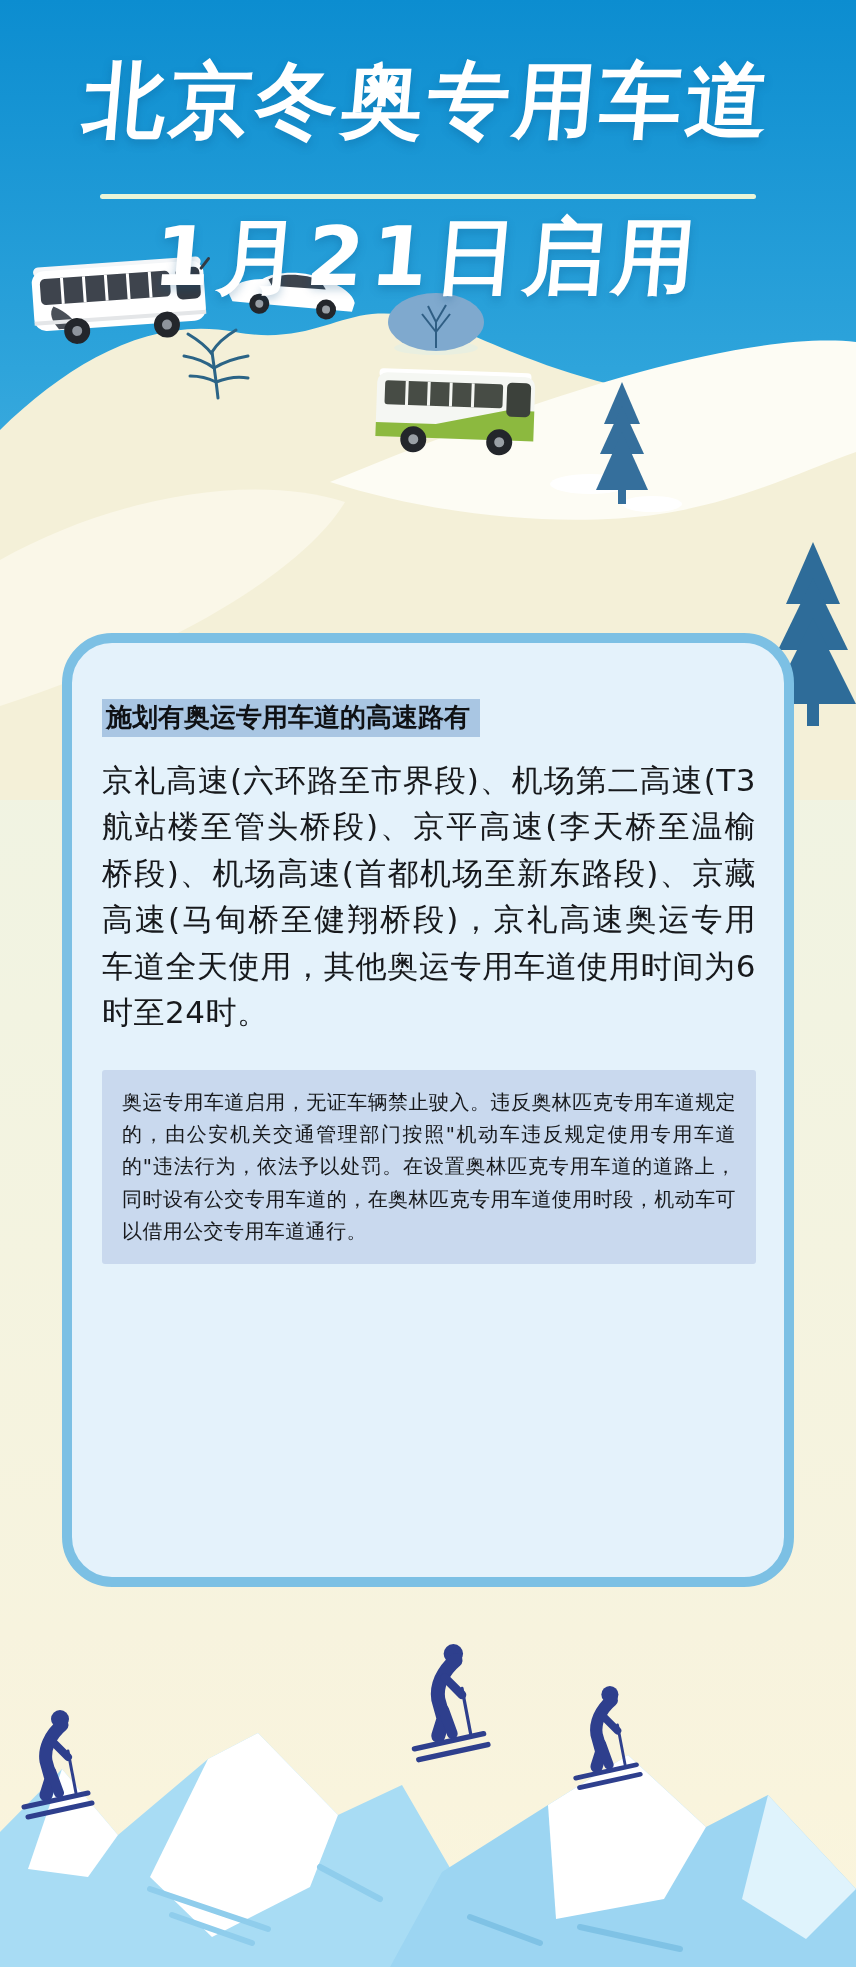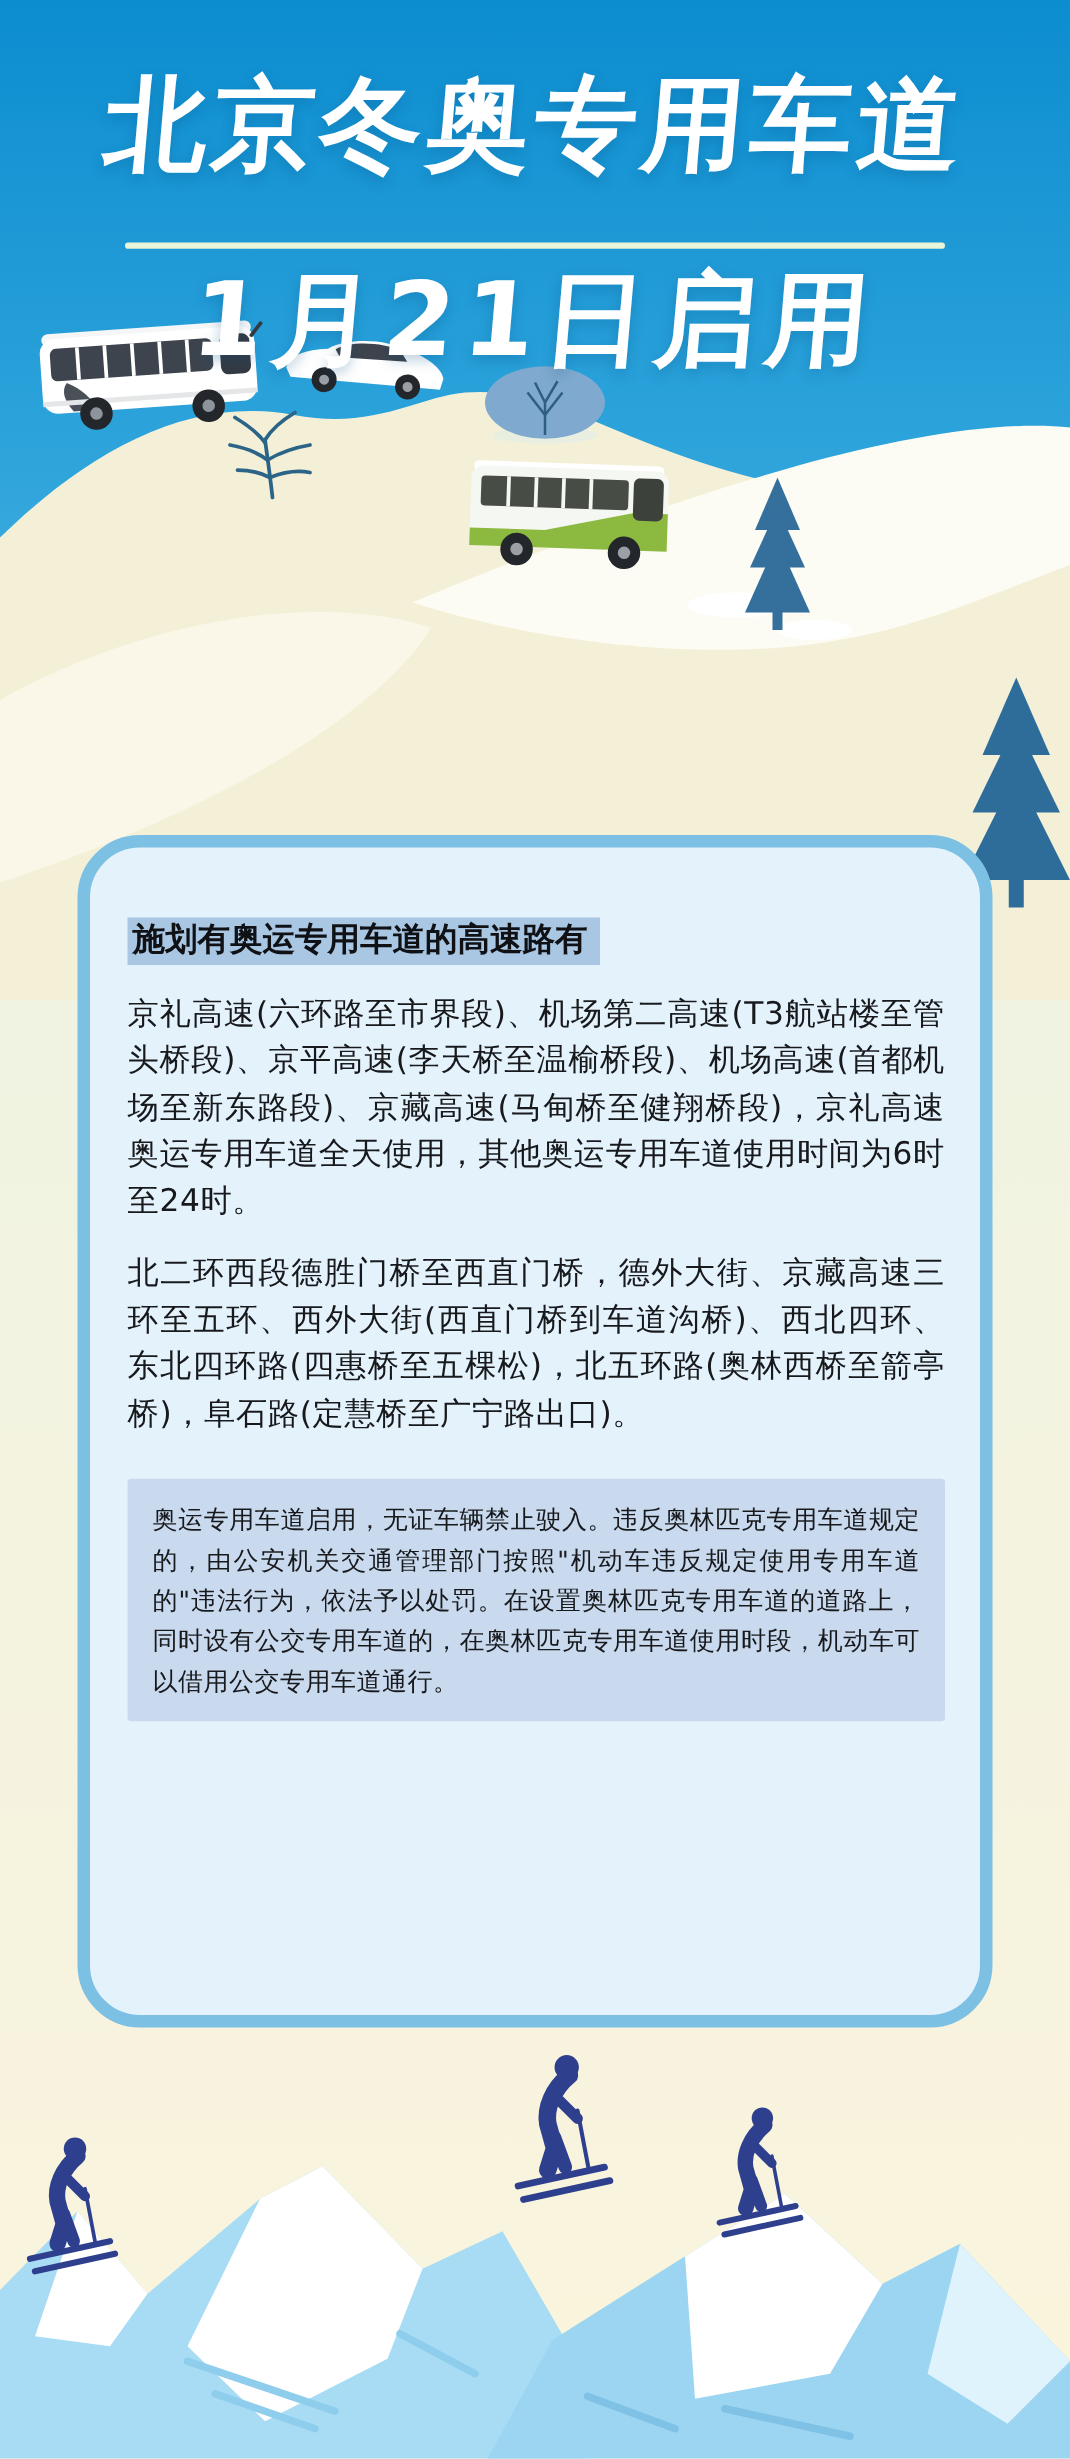--- a/index.html
+++ b/index.html
@@ -18,34 +18,34 @@
     white-space:nowrap;
   }
   .title-line1{top:56px;}
   .title-line2{top:212px;letter-spacing:7px;}
   .title-underline{
     position:absolute;top:194px;left:50%;width:656px;height:5px;
     transform:translateX(-50%);background:#E9F5D8;border-radius:3px;
   }
   
   .card{
-    position:absolute;left:62px;top:668px;width:732px;height:954px;
+    position:absolute;left:62px;top:633px;width:732px;height:954px;
     box-sizing:border-box;background:#E4F2FB;border:10px solid #7CC0E4;
     border-radius:50px;padding:56px 28px 30px 30px;overflow:hidden;
   }
   .section-heading{
     margin:34px 0 0;font-size:26px;font-weight:bold;color:#0F1114;line-height:1.45;
   }
   .section-heading:first-child{margin-top:0;}
   .section-heading .hl{
     background:#A9C6E3;padding:3px 10px 5px 4px;display:inline;
     box-decoration-break:clone;-webkit-box-decoration-break:clone;
   }
   .section-body{
-    margin:20px 0 0;font-size:25px;line-height:1.5;color:#17191C;
+    margin:20px 0 0;font-size:31px;line-height:1.5;color:#17191C;
     letter-spacing:.5px;text-align:justify;
   }
   .notice{
     margin:34px 0 0;background:#C9D9EE;border-radius:3px;
     padding:16px 20px;font-size:20px;line-height:1.62;color:#17191C;
     letter-spacing:.4px;text-align:justify;
   }
 </style>
 </head>
 <body>
@@ -180,19 +180,18 @@
 
   <div class="title-line title-line1">北京冬奥专用车道</div>
   <div class="title-underline"></div>
   <div class="title-line title-line2">1月21日启用</div>
 
   <div class="card">
 
     <h2 class="section-heading"><span class="hl">施划有奥运专用车道的高速路有</span></h2>
     <p class="section-body">京礼高速(六环路至市界段)、机场第二高速(T3航站楼至管头桥段)、京平高速(李天桥至温榆桥段)、机场高速(首都机场至新东路段)、京藏高速(马甸桥至健翔桥段)，京礼高速奥运专用车道全天使用，其他奥运专用车道使用时间为6时至24时。</p>
 
-    <p class="section-body">北二环西段德胜门桥至西直门桥，德外大街、京藏高速三环至五环、西外大街(西直门桥到车道沟桥)、西北四环、东北四环路(四惠桥至五棵松)，北五环路(奥林西桥至箭亭桥)，阜石路(定慧桥至广宁路出口)。</p>
 
 
     <p class="notice">奥运专用车道启用，无证车辆禁止驶入。违反奥林匹克专用车道规定的，由公安机关交通管理部门按照"机动车违反规定使用专用车道的"违法行为，依法予以处罚。在设置奥林匹克专用车道的道路上，同时设有公交专用车道的，在奥林匹克专用车道使用时段，机动车可以借用公交专用车道通行。</p>
   </div>
 
 </div>
 
 </body></html>

